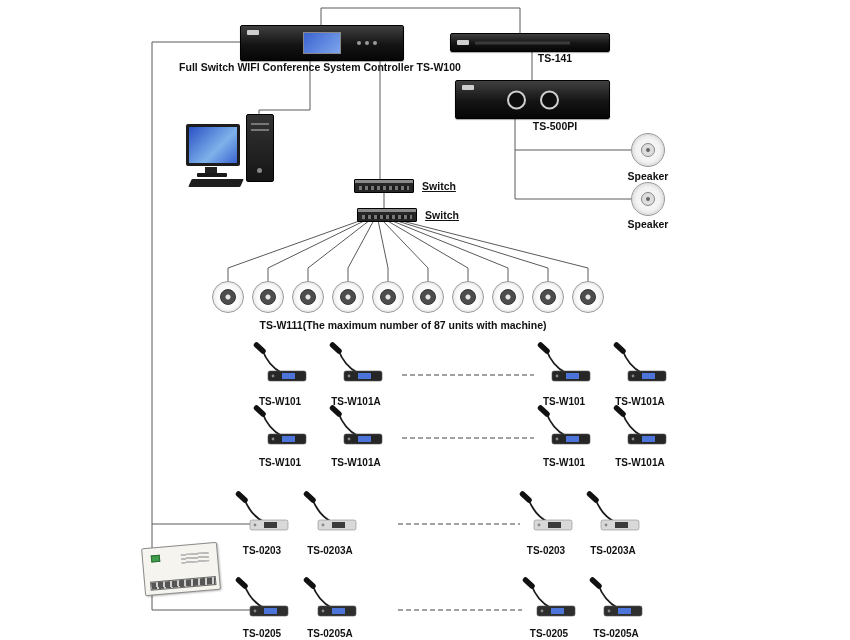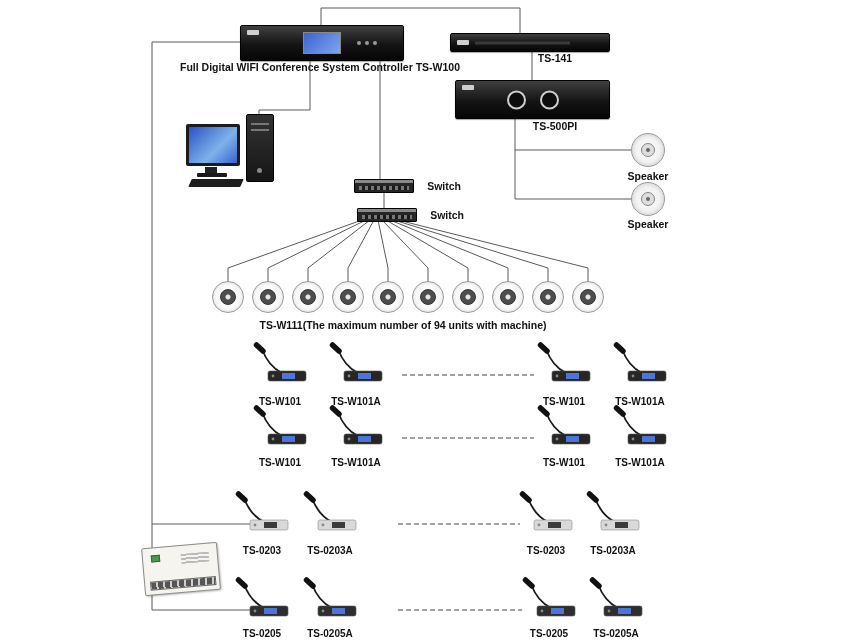--- a/index.html
+++ b/index.html
@@ -1,19 +1,19 @@
 <!DOCTYPE html>
 <html><head>
 <meta charset="utf-8">
 <style>
   html,body{margin:0;padding:0;background:#fff;font-family:"Liberation Sans",sans-serif;}
   #canvas{position:relative;width:850px;height:640px;background:#fff;overflow:hidden;}
   #wires{position:absolute;left:0;top:0;pointer-events:none;}
   .lbl{position:absolute;font-weight:bold;font-size:10.5px;line-height:11px;color:#111;text-align:center;white-space:nowrap;}
-  .lbl.left{text-align:right;}
+  .lbl.left{text-align:center;text-decoration:underline;}
 
   
   .rack{position:absolute;background:linear-gradient(#404040,#141414 55%,#060606);border:1px solid #000;border-radius:2px;box-shadow:0 1px 1px rgba(0,0,0,.35);}
   .rack .logo{position:absolute;left:6px;top:4px;width:12px;height:5px;background:#cfcfcf;border-radius:1px;}
   .rack-screen{position:absolute;left:50%;top:50%;transform:translate(-50%,-50%);width:36px;height:20px;background:linear-gradient(135deg,#3a63d0,#7ea6ec);border:1px solid #888;}
   .knobs{position:absolute;right:42px;top:50%;width:4px;height:4px;border-radius:50%;background:#9a9a9a;box-shadow:8px 0 0 #9a9a9a,16px 0 0 #9a9a9a;transform:translateY(-50%);}
   .meters{position:absolute;left:50%;top:50%;transform:translate(-50%,-50%);display:flex;gap:14px;}
   .meter{width:15px;height:15px;border-radius:50%;background:#0d0d0d;border:2px solid #cfcfcf;}
   .strip{position:absolute;left:24px;top:50%;transform:translateY(-50%);width:60%;height:3px;background:#3a3a3a;}
 
@@ -91,21 +91,21 @@
       <polyline points="398,524 520,524"></polyline>
       <polyline points="398,610 522,610"></polyline>
     </g>
   </svg>
 
   <div class="rack" style="left:240px;top:25px;width:162px;height:34px;">
     <span class="logo"></span>
     <span class="rack-screen"></span>
     <span class="knobs"></span>
   </div>
-  <div class="lbl" style="left:140px;top:62px;width:360px;">Full Digital WIFI Conference System Controller TS-W100</div>
+  <div class="lbl" style="left:140px;top:62px;width:360px;">Full Switch WIFI Conference System Controller TS-W100</div>
 
   <div class="rack" style="left:450px;top:33px;width:158px;height:17px;">
     <span class="logo" style="top:6px;"></span>
     <span class="strip"></span>
   </div>
   <div class="lbl" style="left:525px;top:53px;width:60px;">TS-141</div>
 
   <div class="rack" style="left:455px;top:80px;width:153px;height:37px;">
     <span class="logo"></span>
     <span class="meters">
@@ -171,21 +171,21 @@
       <div class="cunit" style="left: 492px; top: 281px;">
         <span class="core"></span>
       </div>
       <div class="cunit" style="left: 532px; top: 281px;">
         <span class="core"></span>
       </div>
       <div class="cunit" style="left: 572px; top: 281px;">
         <span class="core"></span>
       </div>
     </div>
-  <div class="lbl" style="left:203px;top:320px;width:400px;">TS-W111(The maximum number of 94 units with machine)</div>
+  <div class="lbl" style="left:203px;top:320px;width:400px;">TS-W111(The maximum number of 87 units with machine)</div>
 
   <div id="mic-rows">
       <div class="mic" style="left: 252px; top: 342px;">
         <svg width="56" height="40" viewBox="0 0 56 40">
           <path d="M10,7 C14,18 20,26 30,31" stroke="#1a1a1a" stroke-width="1.8" fill="none"></path>
           <line x1="4.5" y1="3" x2="11" y2="9" stroke="#111" stroke-width="5.5" stroke-linecap="round"></line>
           <rect x="16" y="29" width="38" height="10" rx="2" fill="#262626" stroke="#555" stroke-width="0.6"></rect>
           <rect x="30" y="31" width="13" height="6" fill="#4d74d8"></rect>
           <circle cx="21" cy="34" r="1.4" fill="#888"></circle>
         </svg>

